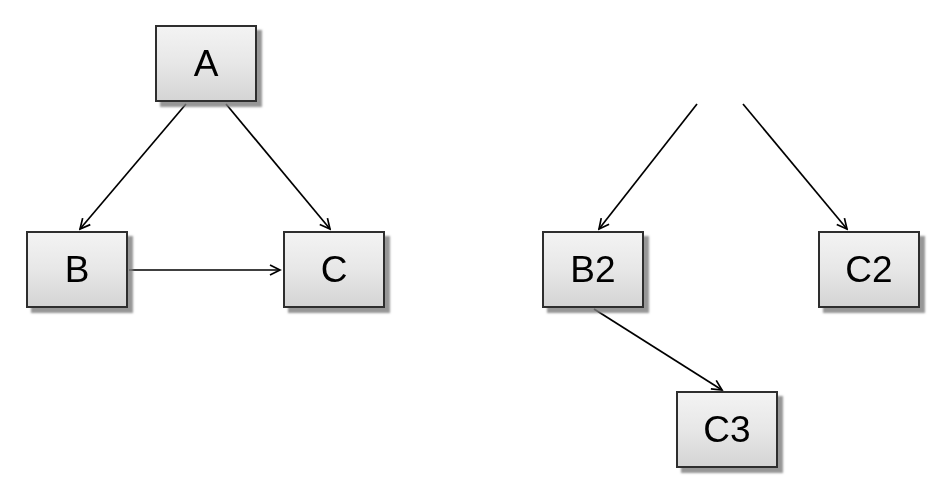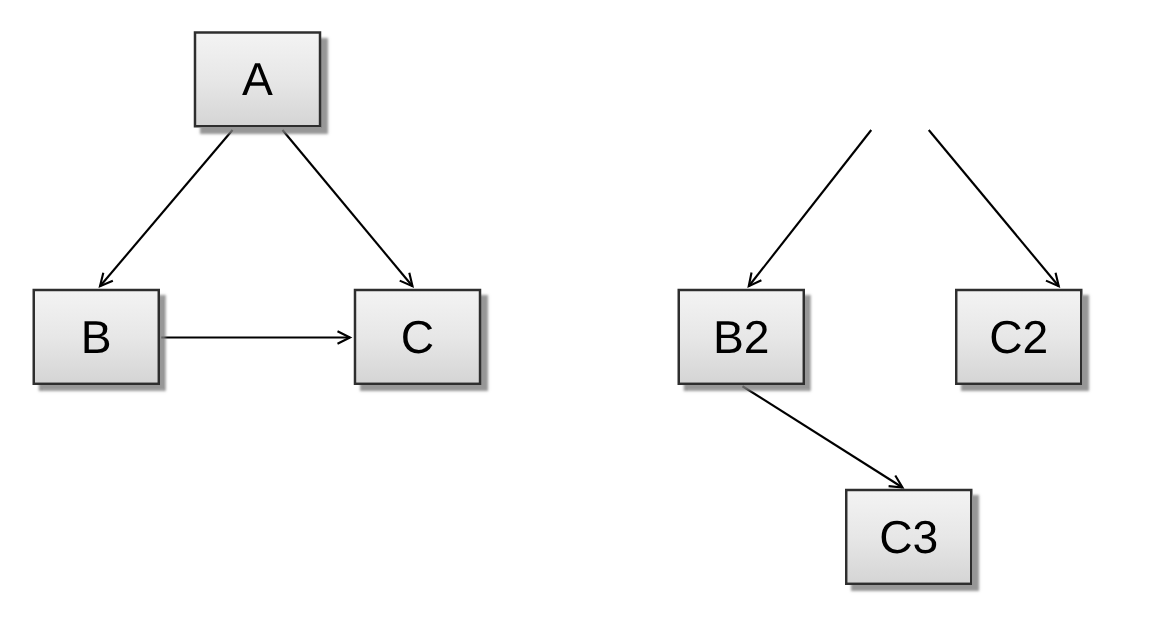--- a/index.html
+++ b/index.html
@@ -35,21 +35,21 @@
     justify-content: center;
     font-size: 37px;
     color: #000000;
     user-select: none;
   }
   .node-a  { left: 155px; top: 25px;  }
   .node-b  { left: 26px;  top: 231px; }
   .node-c  { left: 283px; top: 231px; }
   .node-a2 { left: 669px; top: 25px;  }
   .node-b2 { left: 542px; top: 231px; }
-  .node-c2 { left: 764px; top: 231px; text-align: center; }
+  .node-c2 { left: 818px; top: 231px; text-align: center; }
   .node-c3 { left: 676px; top: 391px; }
   .edge {
     stroke: #000000;
     stroke-width: 1.7;
     fill: none;
   }
 </style>
 </head>
 <body>
 

